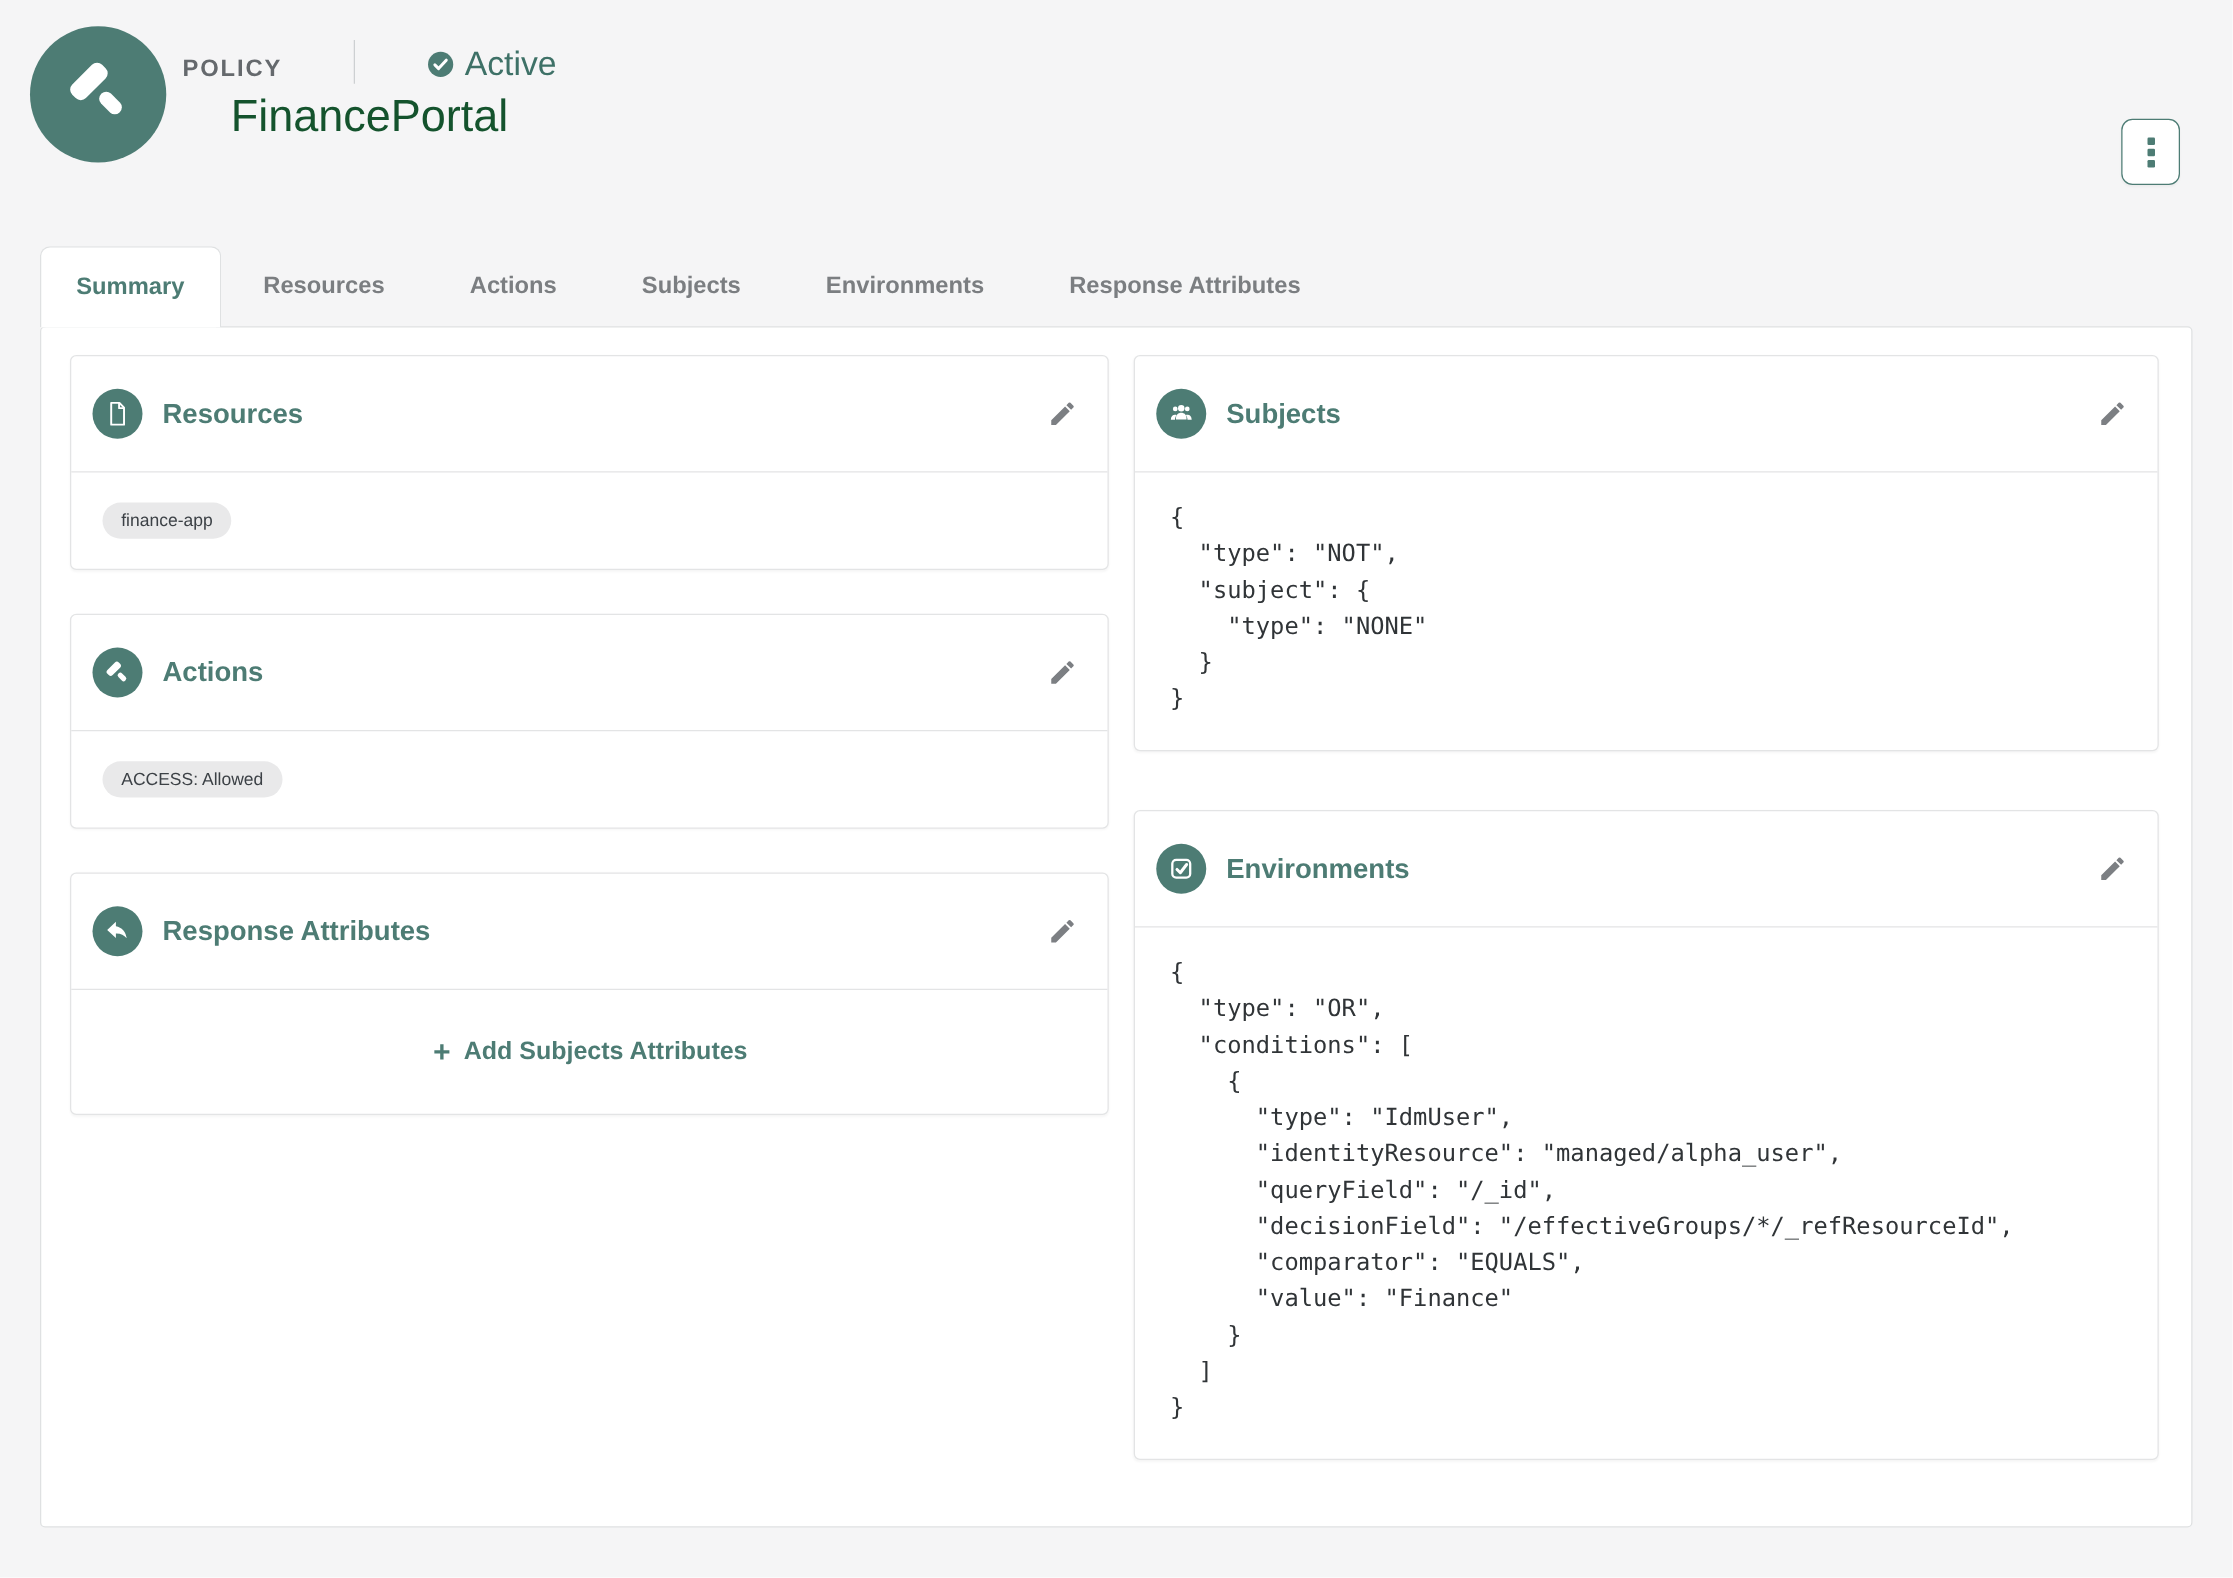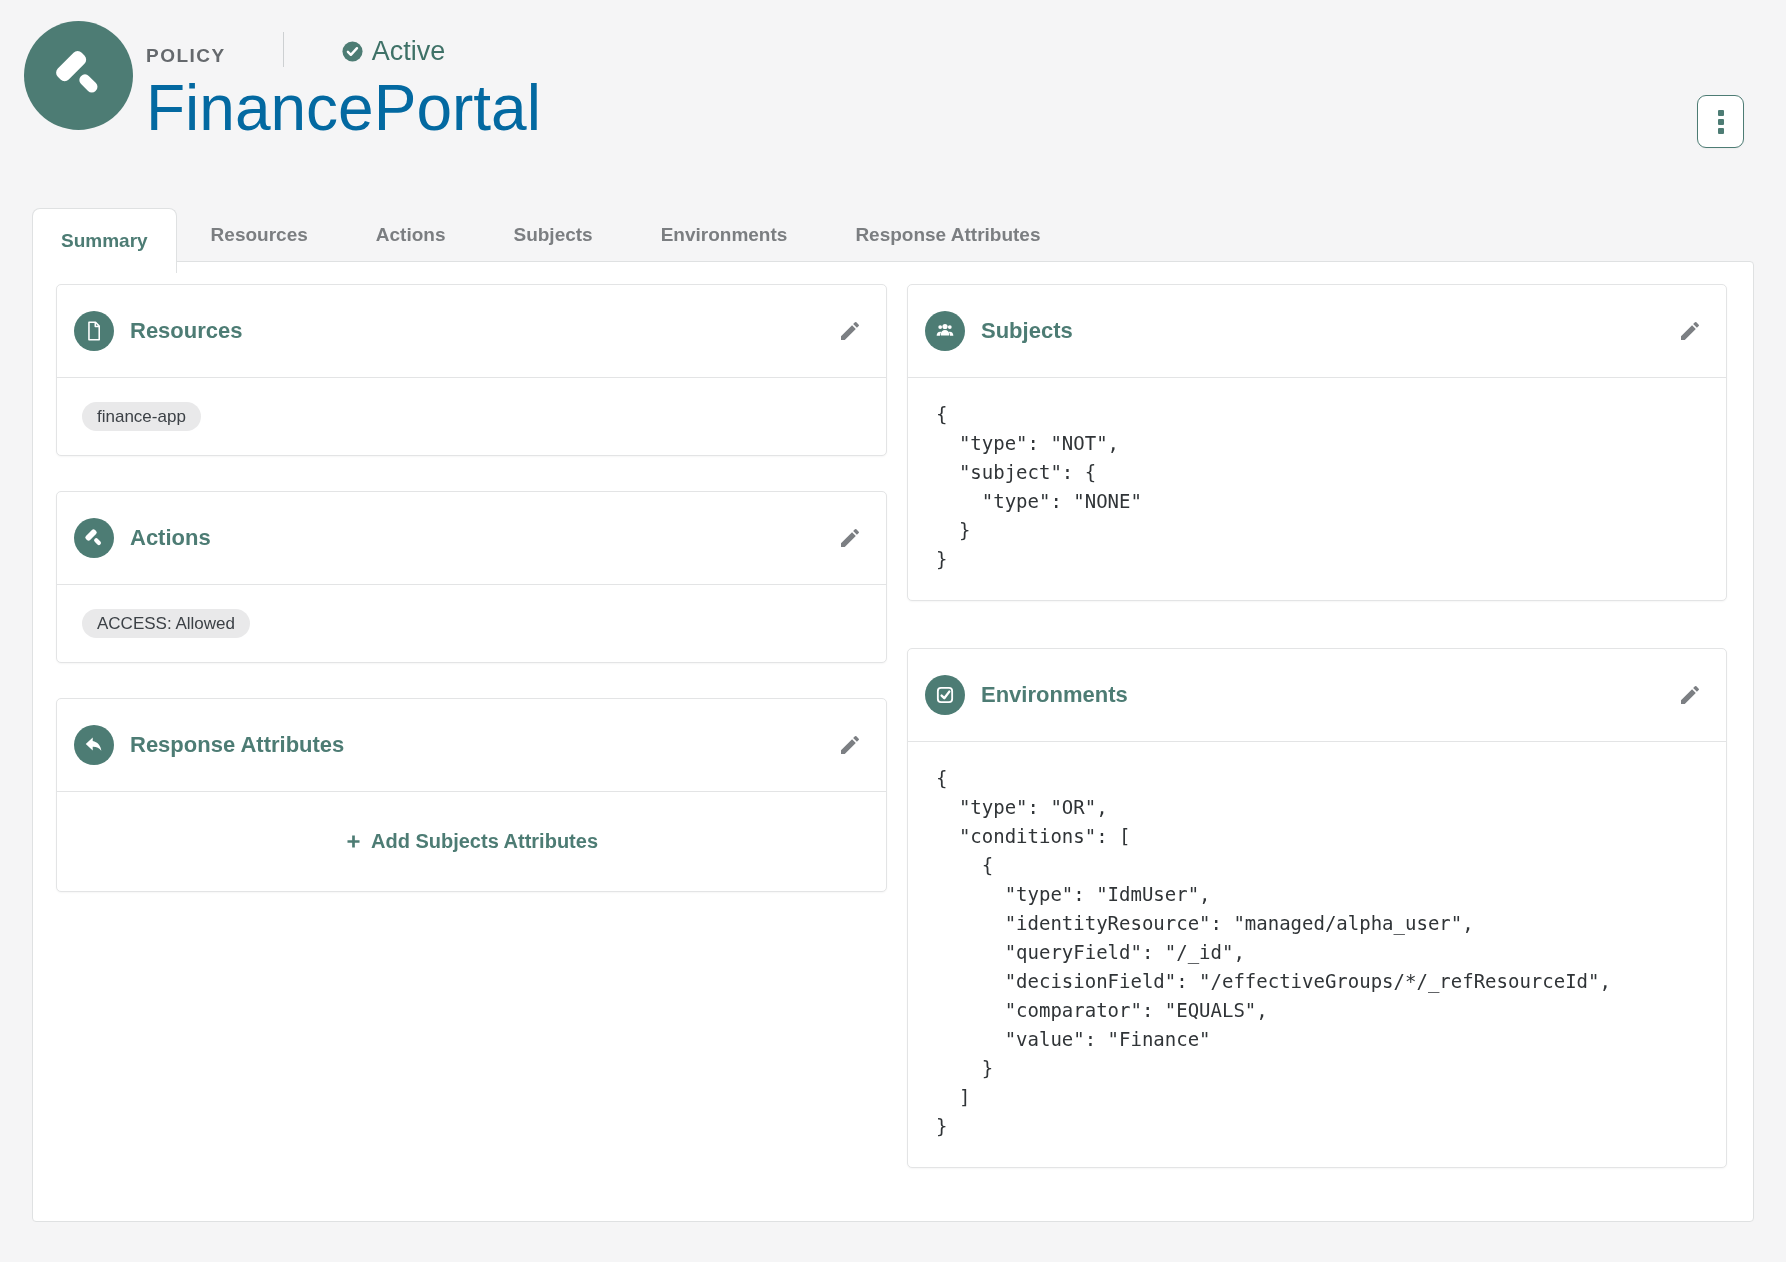--- a/index.html
+++ b/index.html
@@ -22,37 +22,37 @@
   .header-text { position: absolute; left: 146px; top: 31px; }
   .meta-row { display: flex; align-items: flex-end; height: 36px; gap: 40px; }
   .policy-label {
     font-size: 19px; font-weight: bold; letter-spacing: 1.5px;
     color: #65696d;
   }
   .meta-divider { width: 1px; height: 35px; background: #cdd0d2; margin: 0 17px; }
   .status-badge { display: flex; align-items: center; gap: 8px; }
   .status-badge .label { font-size: 27px; color: #3e7167; }
   .page-title {
-    margin-top: 6px; font-size: 64px; font-weight: 300;
-    color: #0369a1; letter-spacing: 0px; line-height: 1.1; text-align: center;
+    margin-top: 6px; font-size: 36px; font-weight: 300;
+    color: #14532d; letter-spacing: 0px; line-height: 1.1; text-align: center;
   }
   .kebab-btn {
     position: absolute; right: 42px; top: 95px;
     width: 47px; height: 53px; background: #fff;
     border: 1px solid #4d7c74; border-radius: 9px;
     display: flex; flex-direction: column; align-items: center; justify-content: center;
     gap: 3px; cursor: pointer; box-shadow: 0 1px 2px rgba(0,0,0,0.04);
   }
   .kebab-btn .dot { width: 6px; height: 6px; background: #4d7c74; border-radius: 1px; }
 
   
   .tabs { margin: 0 32px; height: 64px; display: flex; align-items: stretch; position: relative; z-index: 2; }
   .tab {
     display: flex; align-items: center; padding: 0 34px;
-    font-size: 19px; font-weight: bold; color: #7b7e81; cursor: pointer; white-space: nowrap; margin-top: 11px;
+    font-size: 19px; font-weight: bold; color: #7b7e81; cursor: pointer; white-space: nowrap;
   }
   .tab.active {
     background: #fff; color: #4d7c74;
     border: 1px solid #dfe1e2; border-bottom: none;
     border-radius: 8px 8px 0 0;
     padding: 0 28px; margin-bottom: -1px; height: 65px;
   }
 
   
   .panel {
@@ -75,21 +75,21 @@
   }
   .icon-circle {
     width: 40px; height: 40px; border-radius: 50%; background: #4d7c74;
     display: flex; align-items: center; justify-content: center; flex: none;
   }
   .card-title { font-size: 22px; font-weight: bold; color: #4d7c74; margin-left: 16px; }
   .edit-btn { margin-left: auto; background: none; border: none; cursor: pointer; display: flex; padding: 0; }
   .card-body { padding: 24px 25px; }
   .tag-pill {
     display: inline-block; background: #e9e9ea; border-radius: 15px;
-    padding: 4px 15px; font-size: 17px; color: #3c4146; line-height: 21px;
+    padding: 4px 15px; font-size: 14px; color: #3c4146; line-height: 21px;
   }
   .add-body { height: 99px; display: flex; align-items: center; justify-content: center; padding: 0; }
   .add-link {
     display: flex; align-items: center; gap: 9px;
     color: #4d7c74; font-size: 20px; font-weight: bold;
     text-decoration: none; cursor: pointer;
   }
   .json-pre {
     font-family: "DejaVu Sans Mono", "Liberation Mono", monospace;
     font-size: 19px; line-height: 29px; color: #303437;

